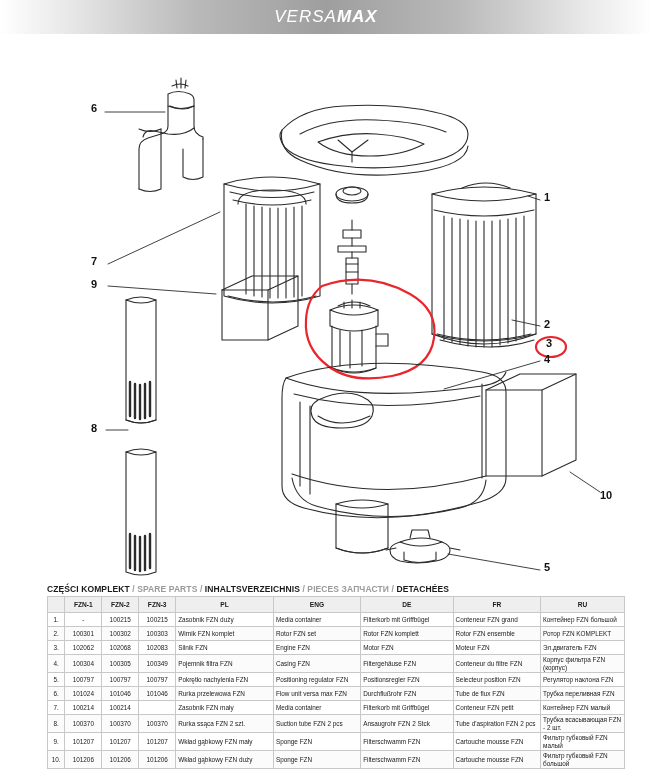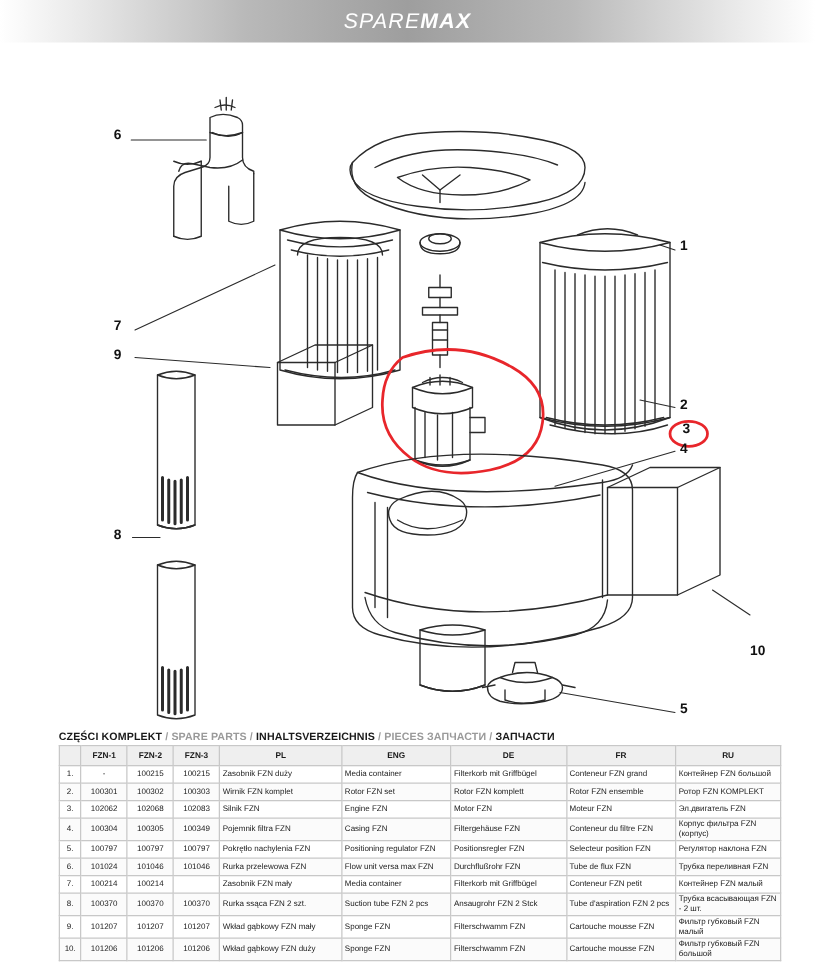--- a/index.html
+++ b/index.html
@@ -34,21 +34,21 @@
   .colde{width:96px;}
   .colfr{width:92px;}
   .colru{width:86px;}
   tbody tr:nth-child(even){background:#fbfbfb;}
 </style>
 </head>
 <body>
 
 <div class="banner">
   <div class="banner-text">
-    <span>SPARE</span><b>MAX</b>
+    <span>VERSA</span><b>MAX</b>
   </div>
 </div>
 
 <div class="diagram">
   <svg width="652" height="545" viewBox="0 0 652 545">
     <g fill="none" stroke="#2b2b2b" stroke-width="1.1" stroke-linejoin="round" stroke-linecap="round">
 
       <g>
         <path d="M168 60 q10 -5 22 0 q4 2 4 6 l0 6 q-13 5 -26 0 l0 -6 q0 -4 0 -6z"></path>
         <path d="M170 72 q13 6 24 0"></path>
@@ -198,27 +198,27 @@
   </svg>
 
   <div class="num" style="left:91px;  top:68px;">6</div>
   <div class="num" style="left:544px; top:157px;">1</div>
   <div class="num" style="left:91px;  top:221px;">7</div>
   <div class="num" style="left:91px;  top:244px;">9</div>
   <div class="num" style="left:544px; top:284px;">2</div>
   <div class="num" style="left:546px; top:303px;">3</div>
   <div class="num" style="left:544px; top:319px;">4</div>
   <div class="num" style="left:91px;  top:388px;">8</div>
-  <div class="num" style="left:600px; top:481px;">10</div>
+  <div class="num" style="left:600px; top:455px;">10</div>
   <div class="num" style="left:544px; top:527px;">5</div>
 </div>
 
 <div class="parts">
   <div class="parts-title">
-    <span>CZĘŚCI KOMPLEKT</span><span class="gray"> / </span><span class="gray">SPARE PARTS</span><span class="gray"> / </span><span>INHALTSVERZEICHNIS</span><span class="gray"> / </span><span class="gray">PIECES ЗАПЧАСТИ</span><span class="gray"> / </span><span>ЗАПЧАСТИ</span>
+    <span>CZĘŚCI KOMPLEKT</span><span class="gray"> / </span><span class="gray">SPARE PARTS</span><span class="gray"> / </span><span>INHALTSVERZEICHNIS</span><span class="gray"> / </span><span class="gray">PIECES ЗАПЧАСТИ</span><span class="gray"> / </span><span>DETACHÉES</span>
   </div>
 
   <table>
     <thead>
       <tr>
         <th class="idx"></th>
         <th class="c">FZN-1</th>
         <th class="c">FZN-2</th>
         <th class="c">FZN-3</th>
         <th class="colpl">PL</th>

